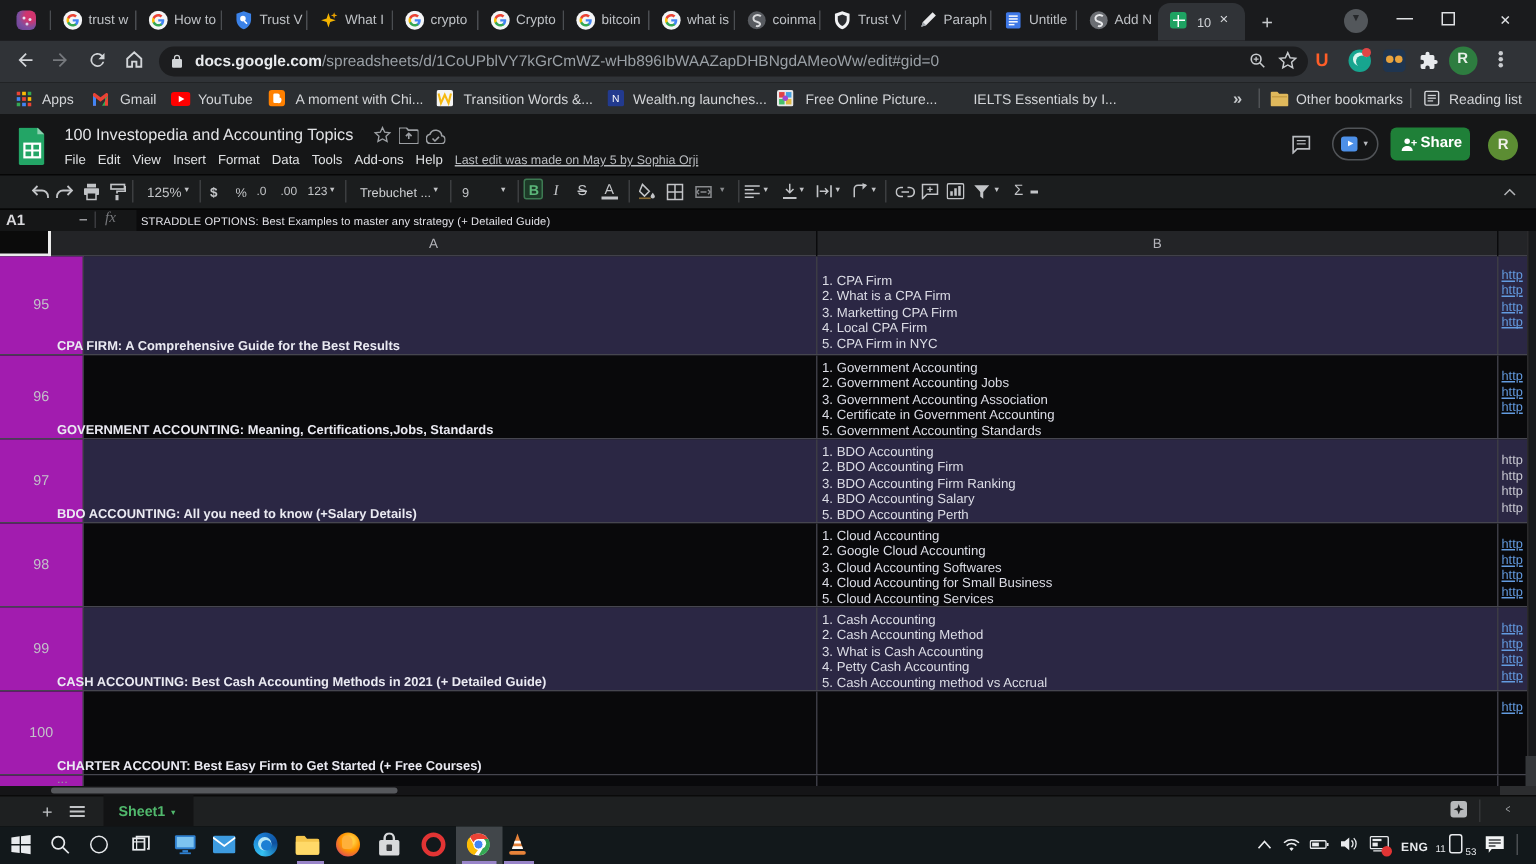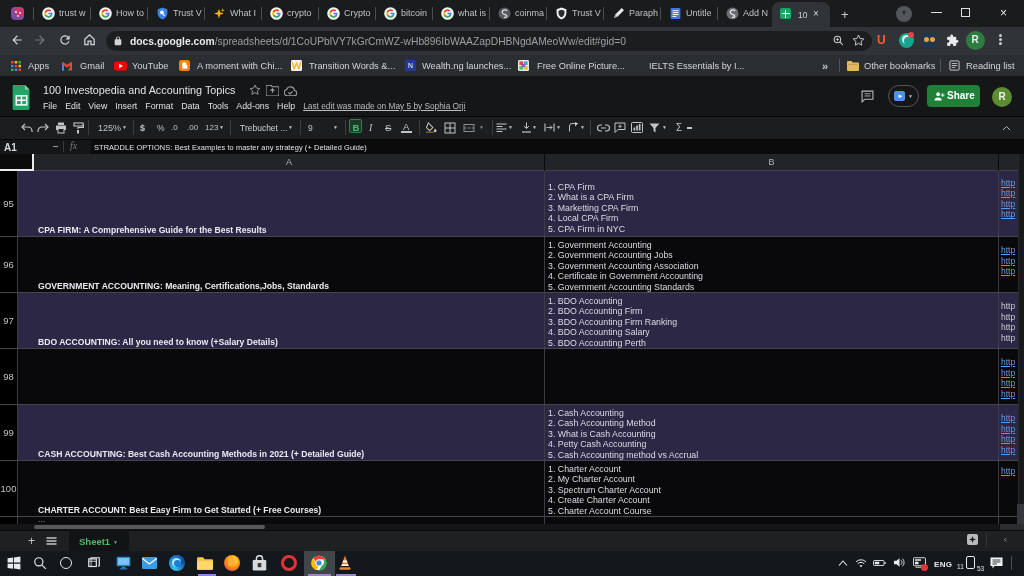--- a/index.html
+++ b/index.html
@@ -29,21 +29,21 @@
 .ti{position:absolute;top:0;height:23px;display:flex;align-items:center;font-size:9px;color:#c2c4c7}
 .tsep{position:absolute;top:4px;width:1px;height:15px;background:#3c3e40}
 
 #fbar{left:0;top:139px;width:1024px;height:15px;background:#151617;border-top:1px solid #060606}
 #finput{position:absolute;left:91px;top:0;width:933px;height:15px;background:#0b0b0c}
 
 #grid{left:0;top:154px;width:1024px;height:376px;background:#0a0a0c}
 .colhead{position:absolute;top:0;height:17px;background:#232427;border-bottom:1px solid #414149;color:#b4b4ba;font-size:9px;display:flex;align-items:center;justify-content:center}
 #corner{position:absolute;left:0;top:0;width:34px;height:17px;background:#0b0b0b;border-right:2px solid #ececec;border-bottom:2px solid #ececec}
 .row{position:absolute;left:0;width:1024px}
-.rnum{position:absolute;left:0;top:0;bottom:0;width:18px;background:#000000;border-right:1px solid #3a3a42;color:#c3c3c9;font-size:9.5px;display:flex;align-items:center;justify-content:center}
+.rnum{position:absolute;left:0;top:0;bottom:0;width:56px;background:#a21caf;border-right:1px solid #3a3a42;color:#c3c3c9;font-size:9.5px;display:flex;align-items:center;justify-content:center}
 .ca{position:absolute;left:35px;width:509px;top:0;bottom:0;display:flex;align-items:flex-end;padding:0 0 1px 3px;font-size:8.6px;font-weight:700;color:#eaeaf2;white-space:nowrap;overflow:hidden}
 .cb{position:absolute;left:545px;width:453px;top:0;bottom:0;padding:3px 0 0 3px;font-size:8.8px;line-height:10.45px;color:#dcdde6;white-space:pre;overflow:hidden}
 .cc{position:absolute;left:999px;width:19px;top:0;bottom:0;padding:8px 0 0 2px;font-size:8.5px;line-height:10.6px;overflow:hidden}
 .cc div{color:#639be0;text-decoration:underline}
 .cc.gray div{color:#c9c9d2;text-decoration:none}
 .purple{background:#2b2744}
 .black{background:#09090b}
 .rowline{border-bottom:1px solid #46464f}
 .vline{position:absolute;top:0;bottom:0;width:1px;background:#3c3c45}
 
@@ -525,20 +525,25 @@
           <div>http</div>
           <div>http</div>
           <div>http</div>
           <div>http</div>
         </div>
     <div class="vline" style="left:544px"></div>
         <div class="vline" style="left:998px"></div>
   </div>
   <div class="row black rowline" style="top:195px;height:56px">
     <div class="rnum">98</div>
+    <div class="cb">1. Cloud Accounting
+2. Google Cloud Accounting
+3. Cloud Accounting Softwares
+4. Cloud Accounting for Small Business
+5. Cloud Accounting Services</div>
     <div class="cc">
           <div>http</div>
           <div>http</div>
           <div>http</div>
           <div>http</div>
         </div>
     <div class="vline" style="left:544px"></div>
         <div class="vline" style="left:998px"></div>
   </div>
   <div class="row purple rowline" style="top:251px;height:56px">
@@ -554,25 +559,20 @@
           <div>http</div>
           <div>http</div>
           <div>http</div>
         </div>
     <div class="vline" style="left:544px"></div>
         <div class="vline" style="left:998px"></div>
   </div>
   <div class="row black rowline" style="top:307px;height:56px">
     <div class="rnum">100</div>
     <div class="ca">CHARTER ACCOUNT: Best Easy Firm to Get Started (+ Free Courses)</div>
-    <div class="cb">1. Charter Account
-2. My Charter Account
-3. Spectrum Charter Account
-4. Create Charter Account
-5. Charter Account Course</div>
     <div class="cc" style="padding-top:4.5px">
           <div>http</div>
         </div>
     <div class="vline" style="left:544px"></div>
         <div class="vline" style="left:998px"></div>
   </div>
   <div class="row black" style="top:363px;height:7px">
     <div class="rnum"></div>
     <div class="ca" style="align-items:flex-start;padding-top:0;line-height:4px;font-weight:400;color:#9a9aa2">...</div>
     <div class="vline" style="left:544px"></div>

